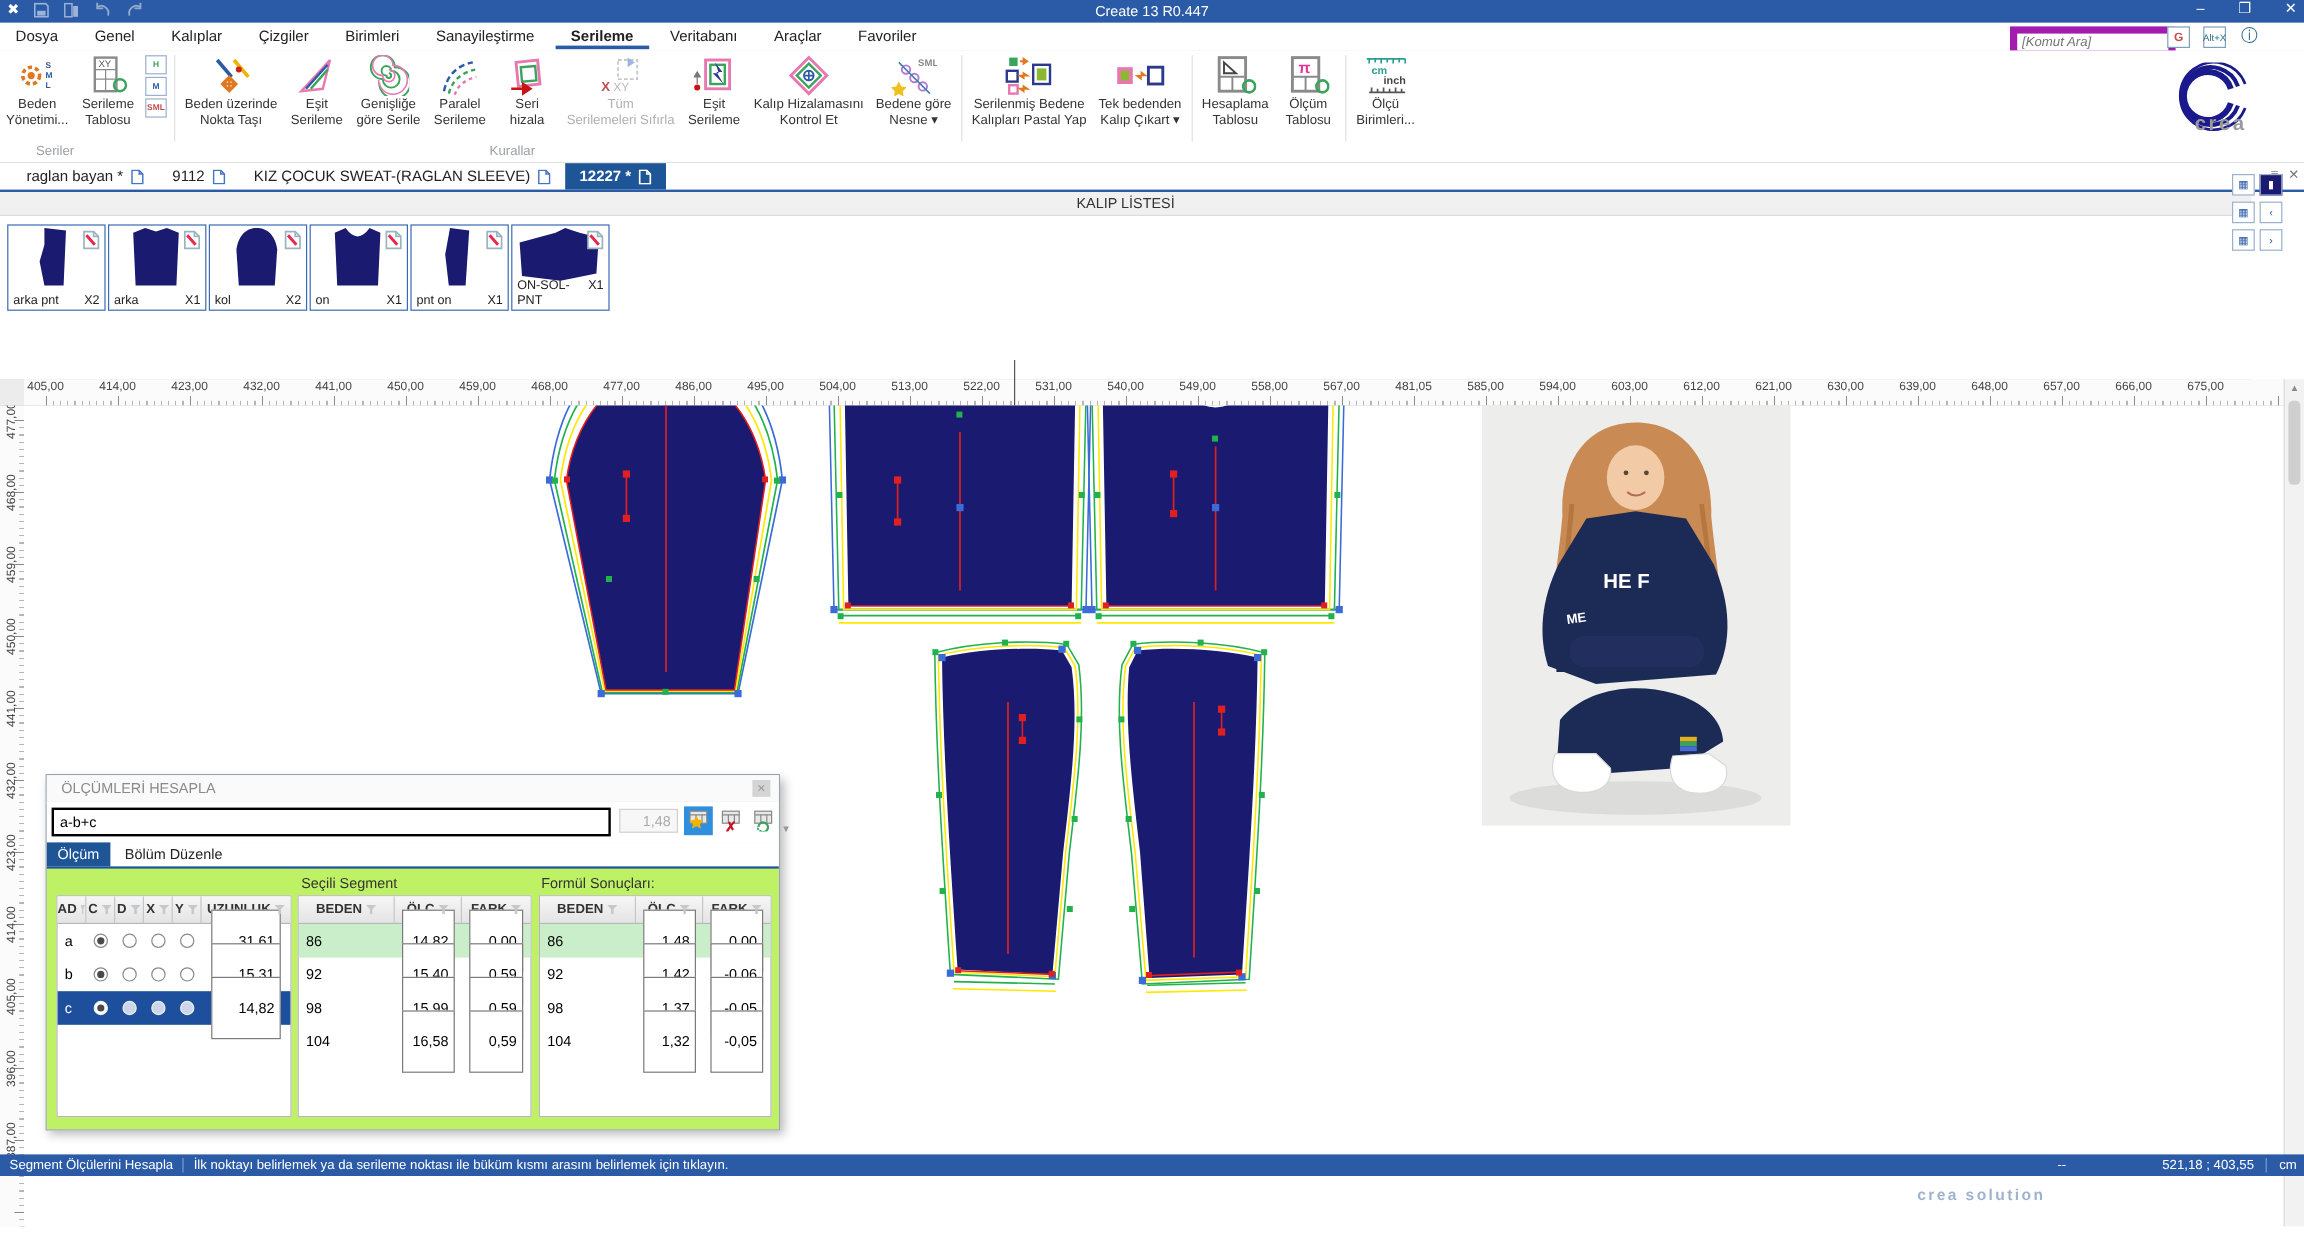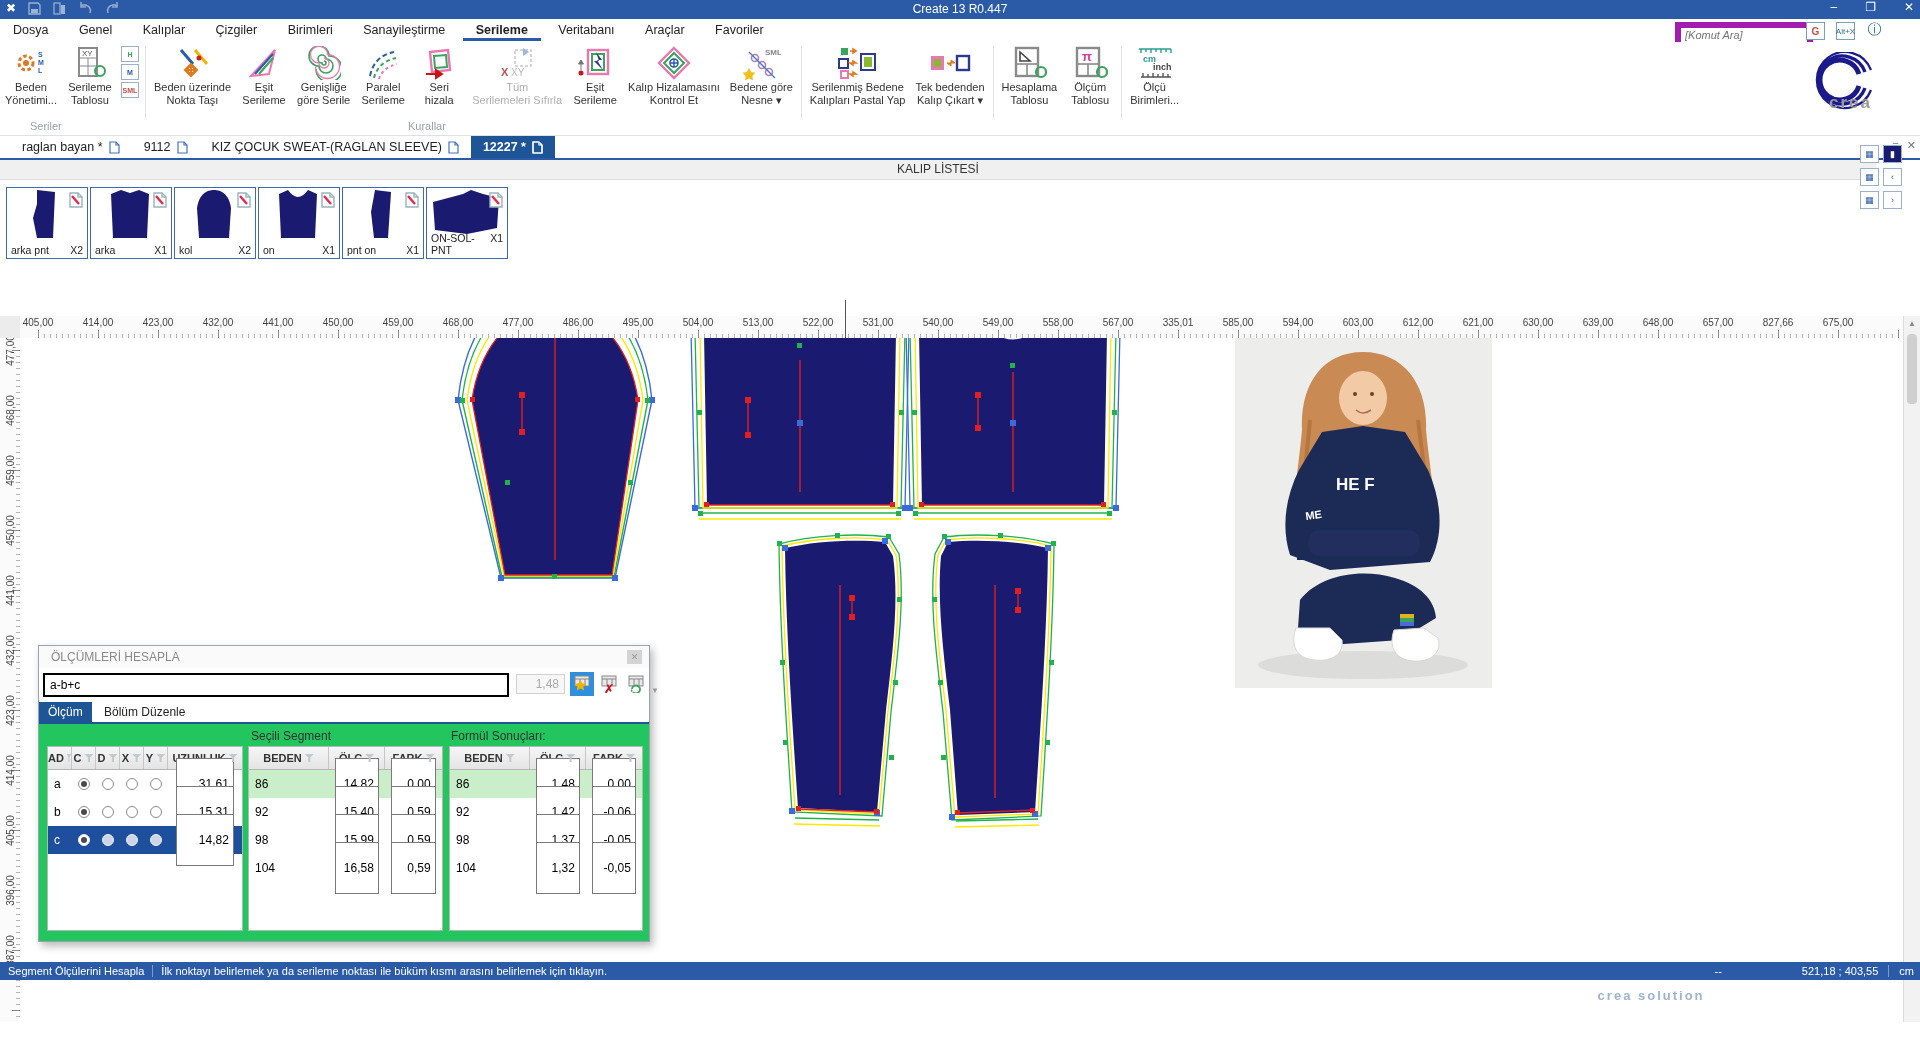--- a/index.html
+++ b/index.html
@@ -85,21 +85,21 @@
   #dlg-result{position:absolute;left:477px;top:6px;width:42px;height:18px;background:#f7f7f7;border:1px solid #d0d0d0;
     color:#aaa;text-align:right;line-height:18px;padding-right:5px;}
   .dlg-ico{position:absolute;top:4px;width:24px;height:24px;display:flex;align-items:center;justify-content:center;}
   #dlg-ico1{left:531px;background:#2f8fdf;}
   #dlg-ico2{left:558px;} #dlg-ico3{left:585px;}
   #dlg-caret{position:absolute;left:612px;top:18px;font-size:8px;color:#999;}
   #dlg-tabs{position:absolute;left:0;top:56px;width:100%;height:20px;background:#fff;}
   .dlg-tab{display:inline-block;height:20px;line-height:20px;padding:0 9px;font-size:12px;color:#222;}
   .dlg-tab.active{background:#1d5596;color:#fff;}
   #dlg-tabline{position:absolute;left:0;top:76px;width:100%;height:2px;background:#1d5596;}
-  #dlg-body{position:absolute;left:0;top:78px;right:0;bottom:0;background:#22c55e;}
+  #dlg-body{position:absolute;left:0;top:78px;right:0;bottom:0;background:#bef264;}
   .sect-lbl{position:absolute;top:5px;font-size:12px;color:#333;}
   .dtable{position:absolute;top:22px;bottom:10px;background:#fff;border:1px solid #b6b6b6;}
   .dhead{display:flex;height:22px;background:linear-gradient(#f6f6f6,#e4e4e4);border-bottom:1px solid #b6b6b6;}
   .dh{display:flex;align-items:center;justify-content:center;gap:3px;font-size:11px;font-weight:bold;color:#333;
     border-right:1px solid #c6c6c6;box-sizing:border-box;}
   .funnel{width:9px;height:8px;background:#c4c9ce;clip-path:polygon(0 0,100% 0,62% 45%,62% 100%,38% 100%,38% 45%);}
   .drow{display:flex;height:28px;align-items:center;}
   .drow.green{background:#c9eec9;}
   .drow.sel{background:#1d4f9c;color:#fff;}
   .dc{box-sizing:border-box;display:flex;align-items:center;justify-content:center;font-size:12px;}
@@ -558,31 +558,31 @@
       <span class="hlab">486,00</span>
       <span class="hlab">495,00</span>
       <span class="hlab">504,00</span>
       <span class="hlab">513,00</span>
       <span class="hlab">522,00</span>
       <span class="hlab">531,00</span>
       <span class="hlab">540,00</span>
       <span class="hlab">549,00</span>
       <span class="hlab">558,00</span>
       <span class="hlab">567,00</span>
-      <span class="hlab">335,01</span>
+      <span class="hlab">481,05</span>
       <span class="hlab">585,00</span>
       <span class="hlab">594,00</span>
       <span class="hlab">603,00</span>
       <span class="hlab">612,00</span>
       <span class="hlab">621,00</span>
       <span class="hlab">630,00</span>
       <span class="hlab">639,00</span>
       <span class="hlab">648,00</span>
       <span class="hlab">657,00</span>
-      <span class="hlab">827,66</span>
+      <span class="hlab">666,00</span>
       <span class="hlab">675,00</span>
     </div>
 </div>
 <div class="abs" id="vruler">
   <div class="labels">
 
   <span class="vlab">
         <span>477,00</span>
       </span>
       <span class="vlab">

